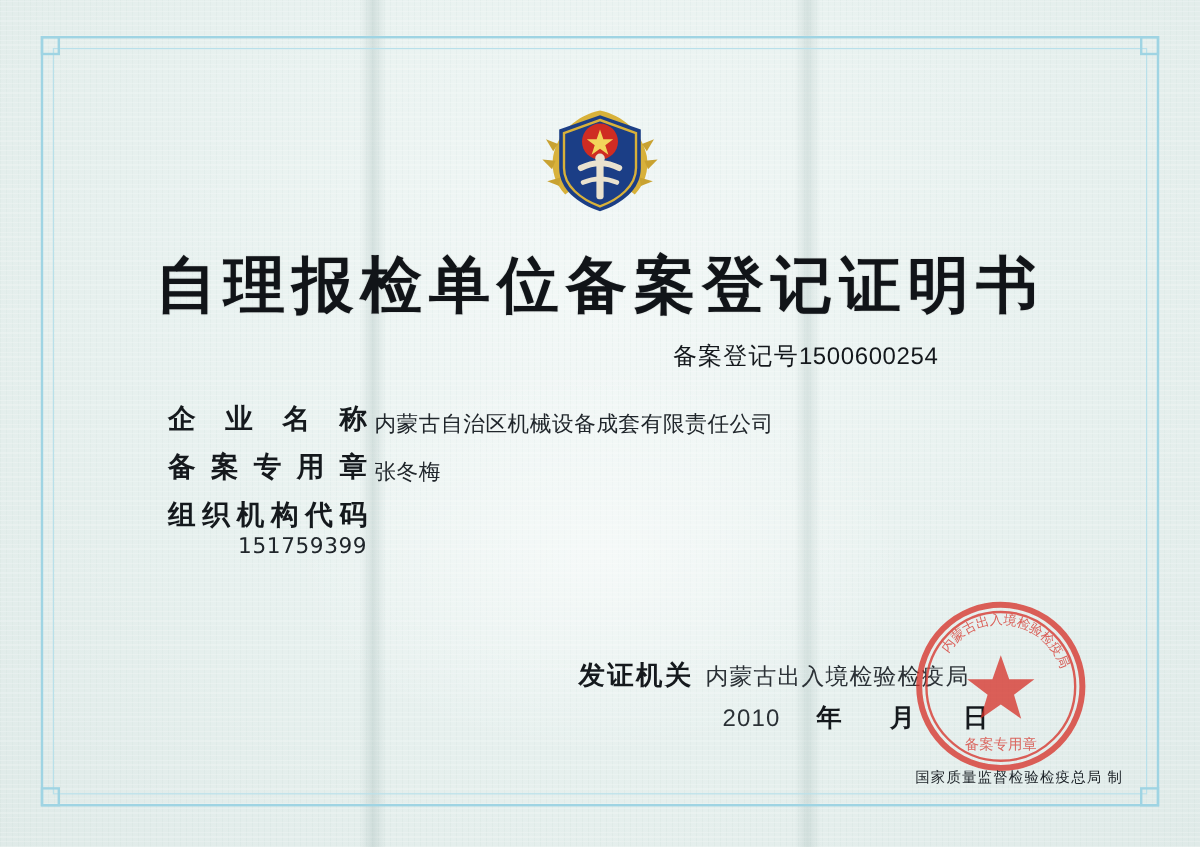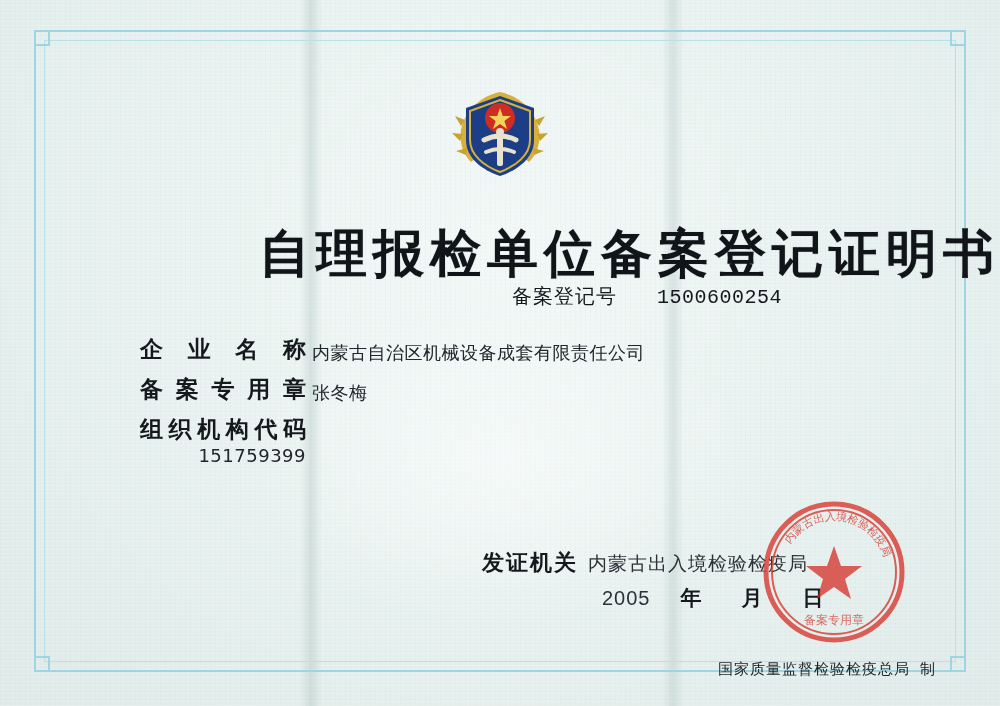--- a/index.html
+++ b/index.html
@@ -78,41 +78,40 @@
     width: 118px;
     height: 96px;
   }
 
   
   #title {
     position: absolute;
     left: 0;
     right: 0;
     top: 204px;
-    text-align: right;
+    text-align: center;
     font-family: "DejaVu Sans", "Liberation Sans", sans-serif;
     font-size: 51px;
     font-weight: bold;
     letter-spacing: 6px;
     color: #111418;
     text-shadow: 0 0 1px rgba(0,0,0,0.35);
-    margin-top: 16px;
   }
 
   #reg-line {
     position: absolute;
     right: 218px;
     top: 283px;
     font-family: "DejaVu Sans", "Liberation Sans", sans-serif;
     font-size: 20px;
     color: #14181c;
     white-space: nowrap;
   }
   #reg-line .reg-label { letter-spacing: 1px; }
-  #reg-line .reg-value { font-family: Liberation Mono, monospace; font-size: 20px; letter-spacing: 0.5px; margin-left: 40px; }
+  #reg-line .reg-value { font-family: Liberation Sans, sans-serif; font-size: 20px; letter-spacing: 0.5px; }
 
   
   .field {
     position: absolute;
     left: 140px;
     display: flex;
     align-items: flex-end;
   }
   .field .label {
     width: 166px;
@@ -170,23 +169,23 @@
     top: 496px;
     width: 152px;
     height: 152px;
     pointer-events: none;
     opacity: 0.82;
   }
 
   #footer {
     position: absolute;
     right: 64px;
-    bottom: 27px;
-    font-family: Liberation Mono, monospace;
-    font-size: 15px;
+    bottom: 49px;
+    font-family: Liberation Sans, sans-serif;
+    font-size: 12px;
     color: #20262b;
     letter-spacing: 1px;
   }
 
   
   #watermark {
     position: absolute;
     left: 50%;
     top: 300px;
     transform: translateX(-50%);
@@ -256,21 +255,21 @@
     <span class="label">组织机构代码</span>
     <span class="value">151759399</span>
   </div>
 
   <div class="issuer-row" id="issuer-org">
     <span class="ilabel">发证机关</span>
     <span class="ivalue">内蒙古出入境检验检疫局</span>
   </div>
 
   <div class="issuer-row" id="issuer-date">
-    <span class="ivalue">2005</span>
+    <span class="ivalue">2010</span>
     <span class="date-unit">年</span>
     <span class="ivalue date-seg"></span>
     <span class="date-unit">月</span>
     <span class="ivalue date-seg"></span>
     <span class="date-unit">日</span>
   </div>
 
   <svg id="seal" viewBox="0 0 152 152">
     <g fill="none" stroke="#d62b22" stroke-width="5" opacity="0.9">
       <circle cx="76" cy="76" r="68"></circle>

